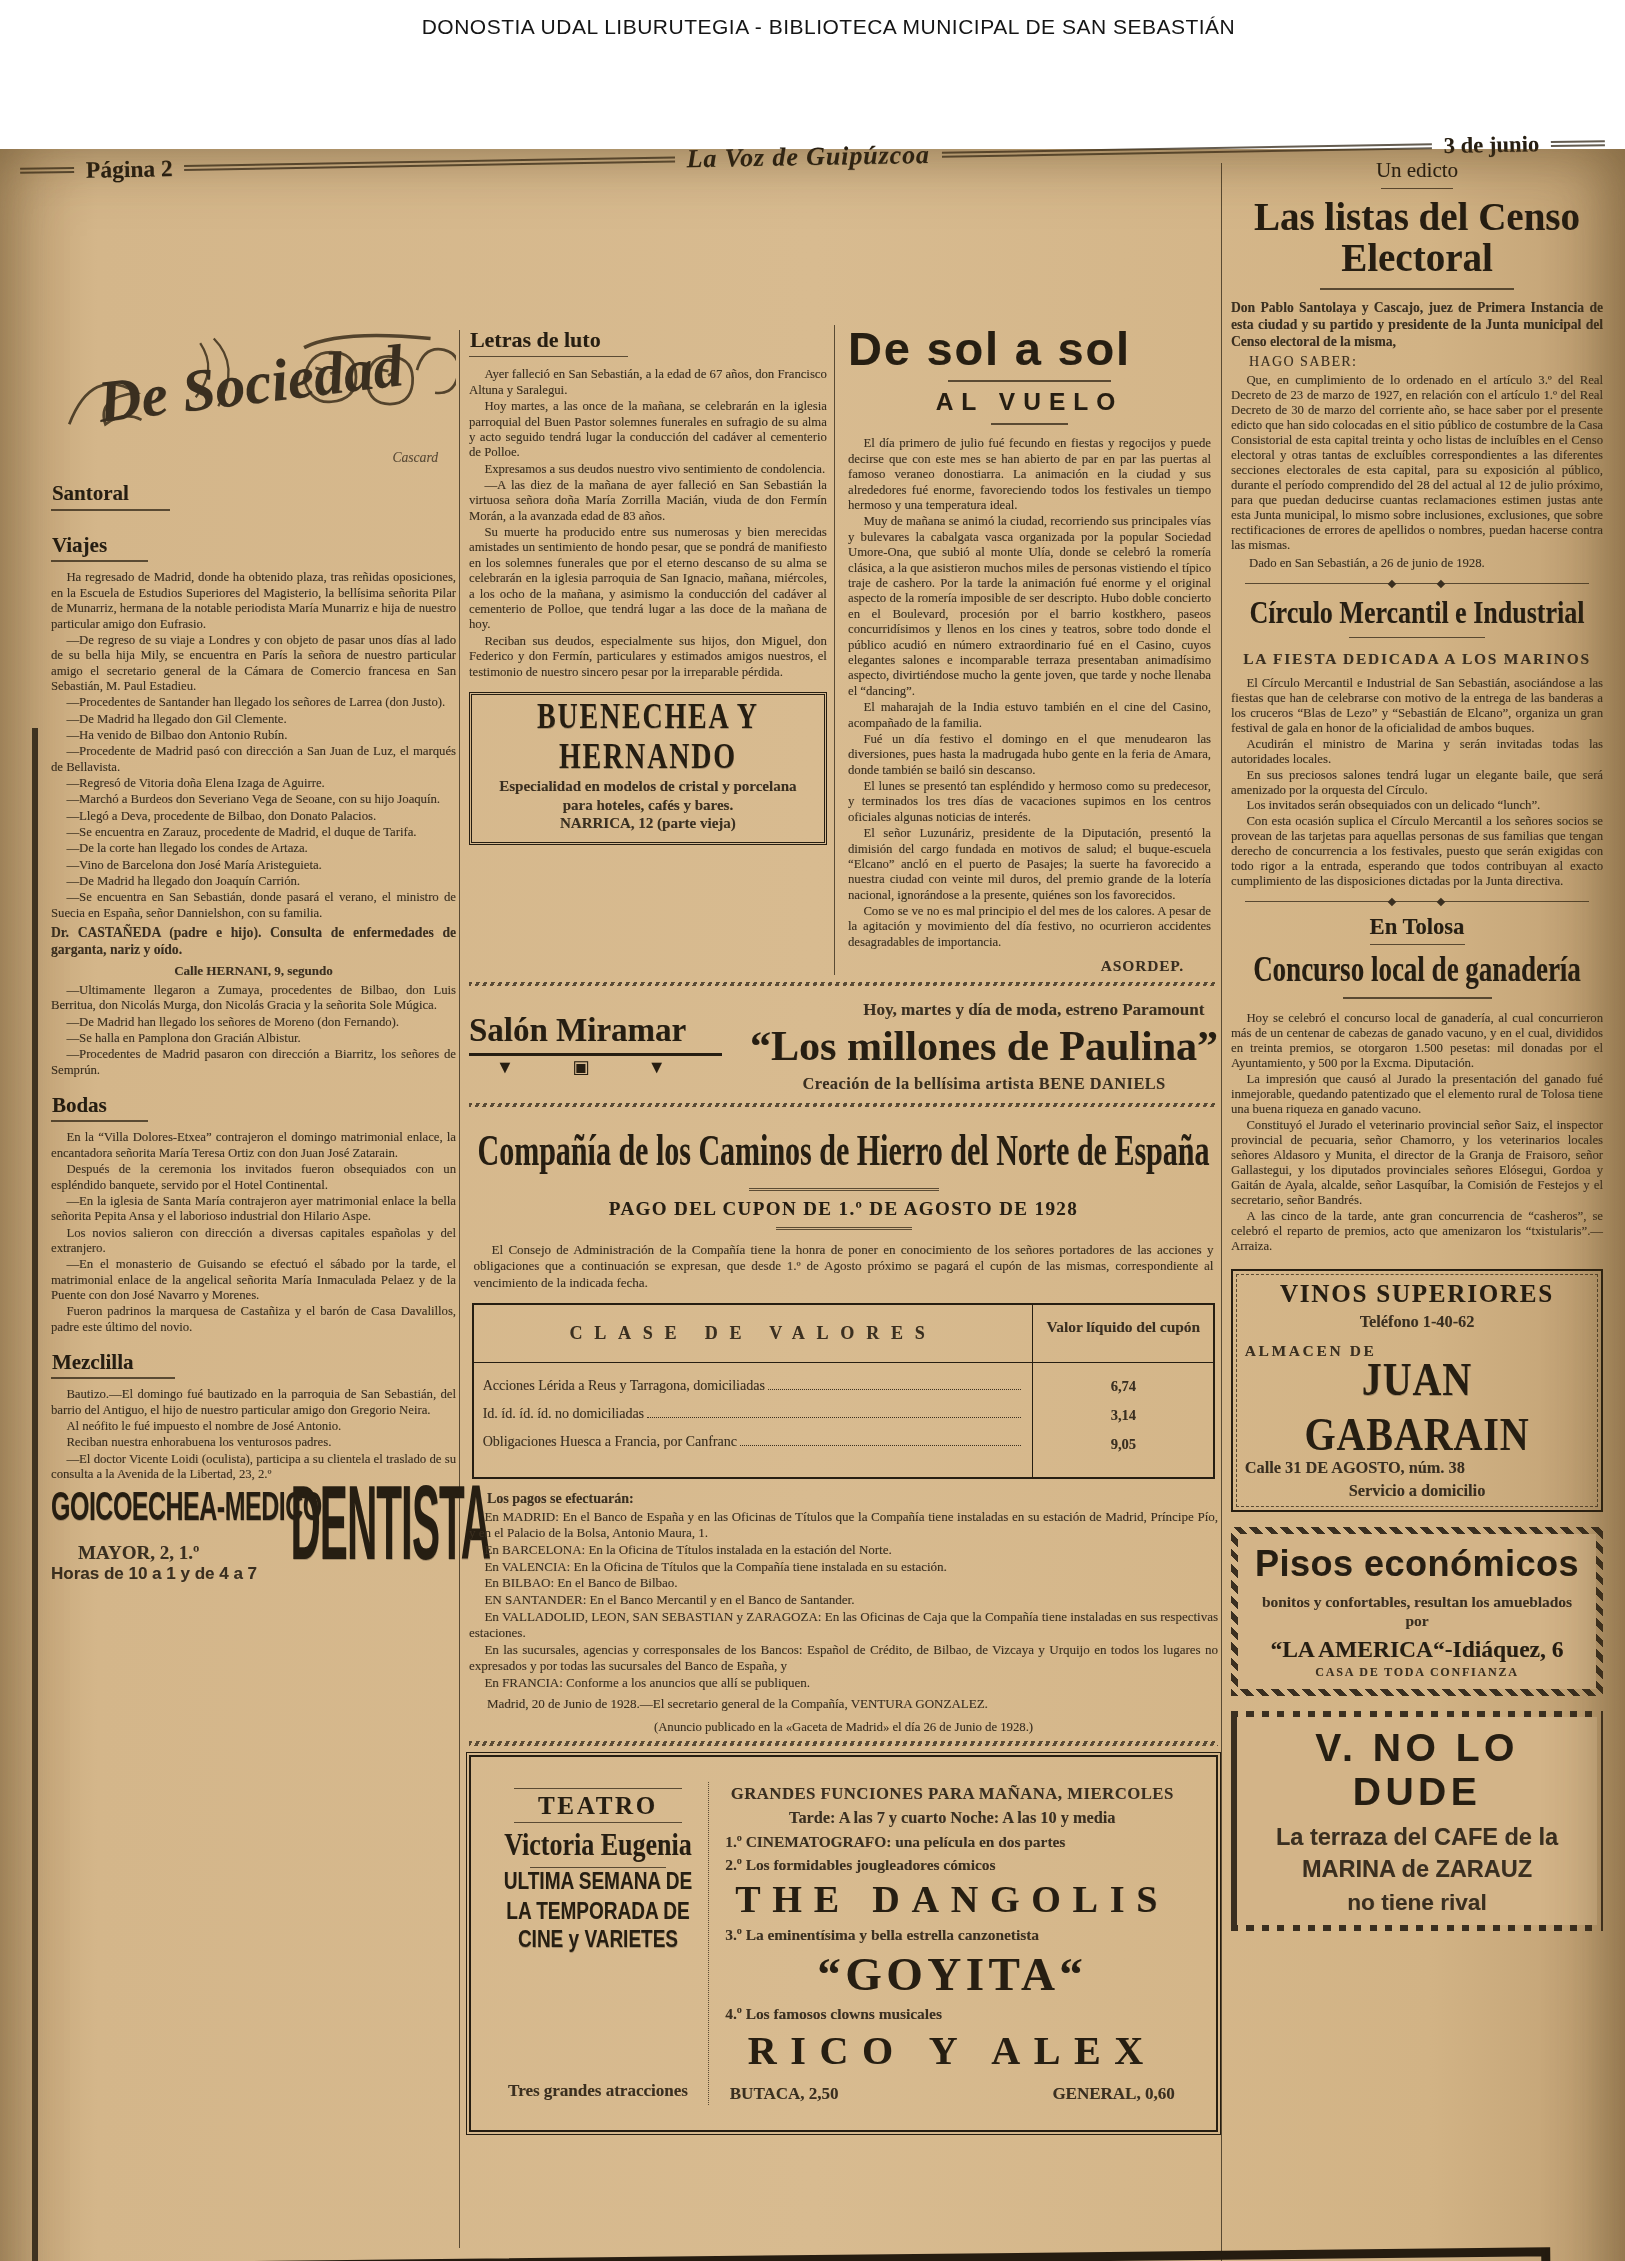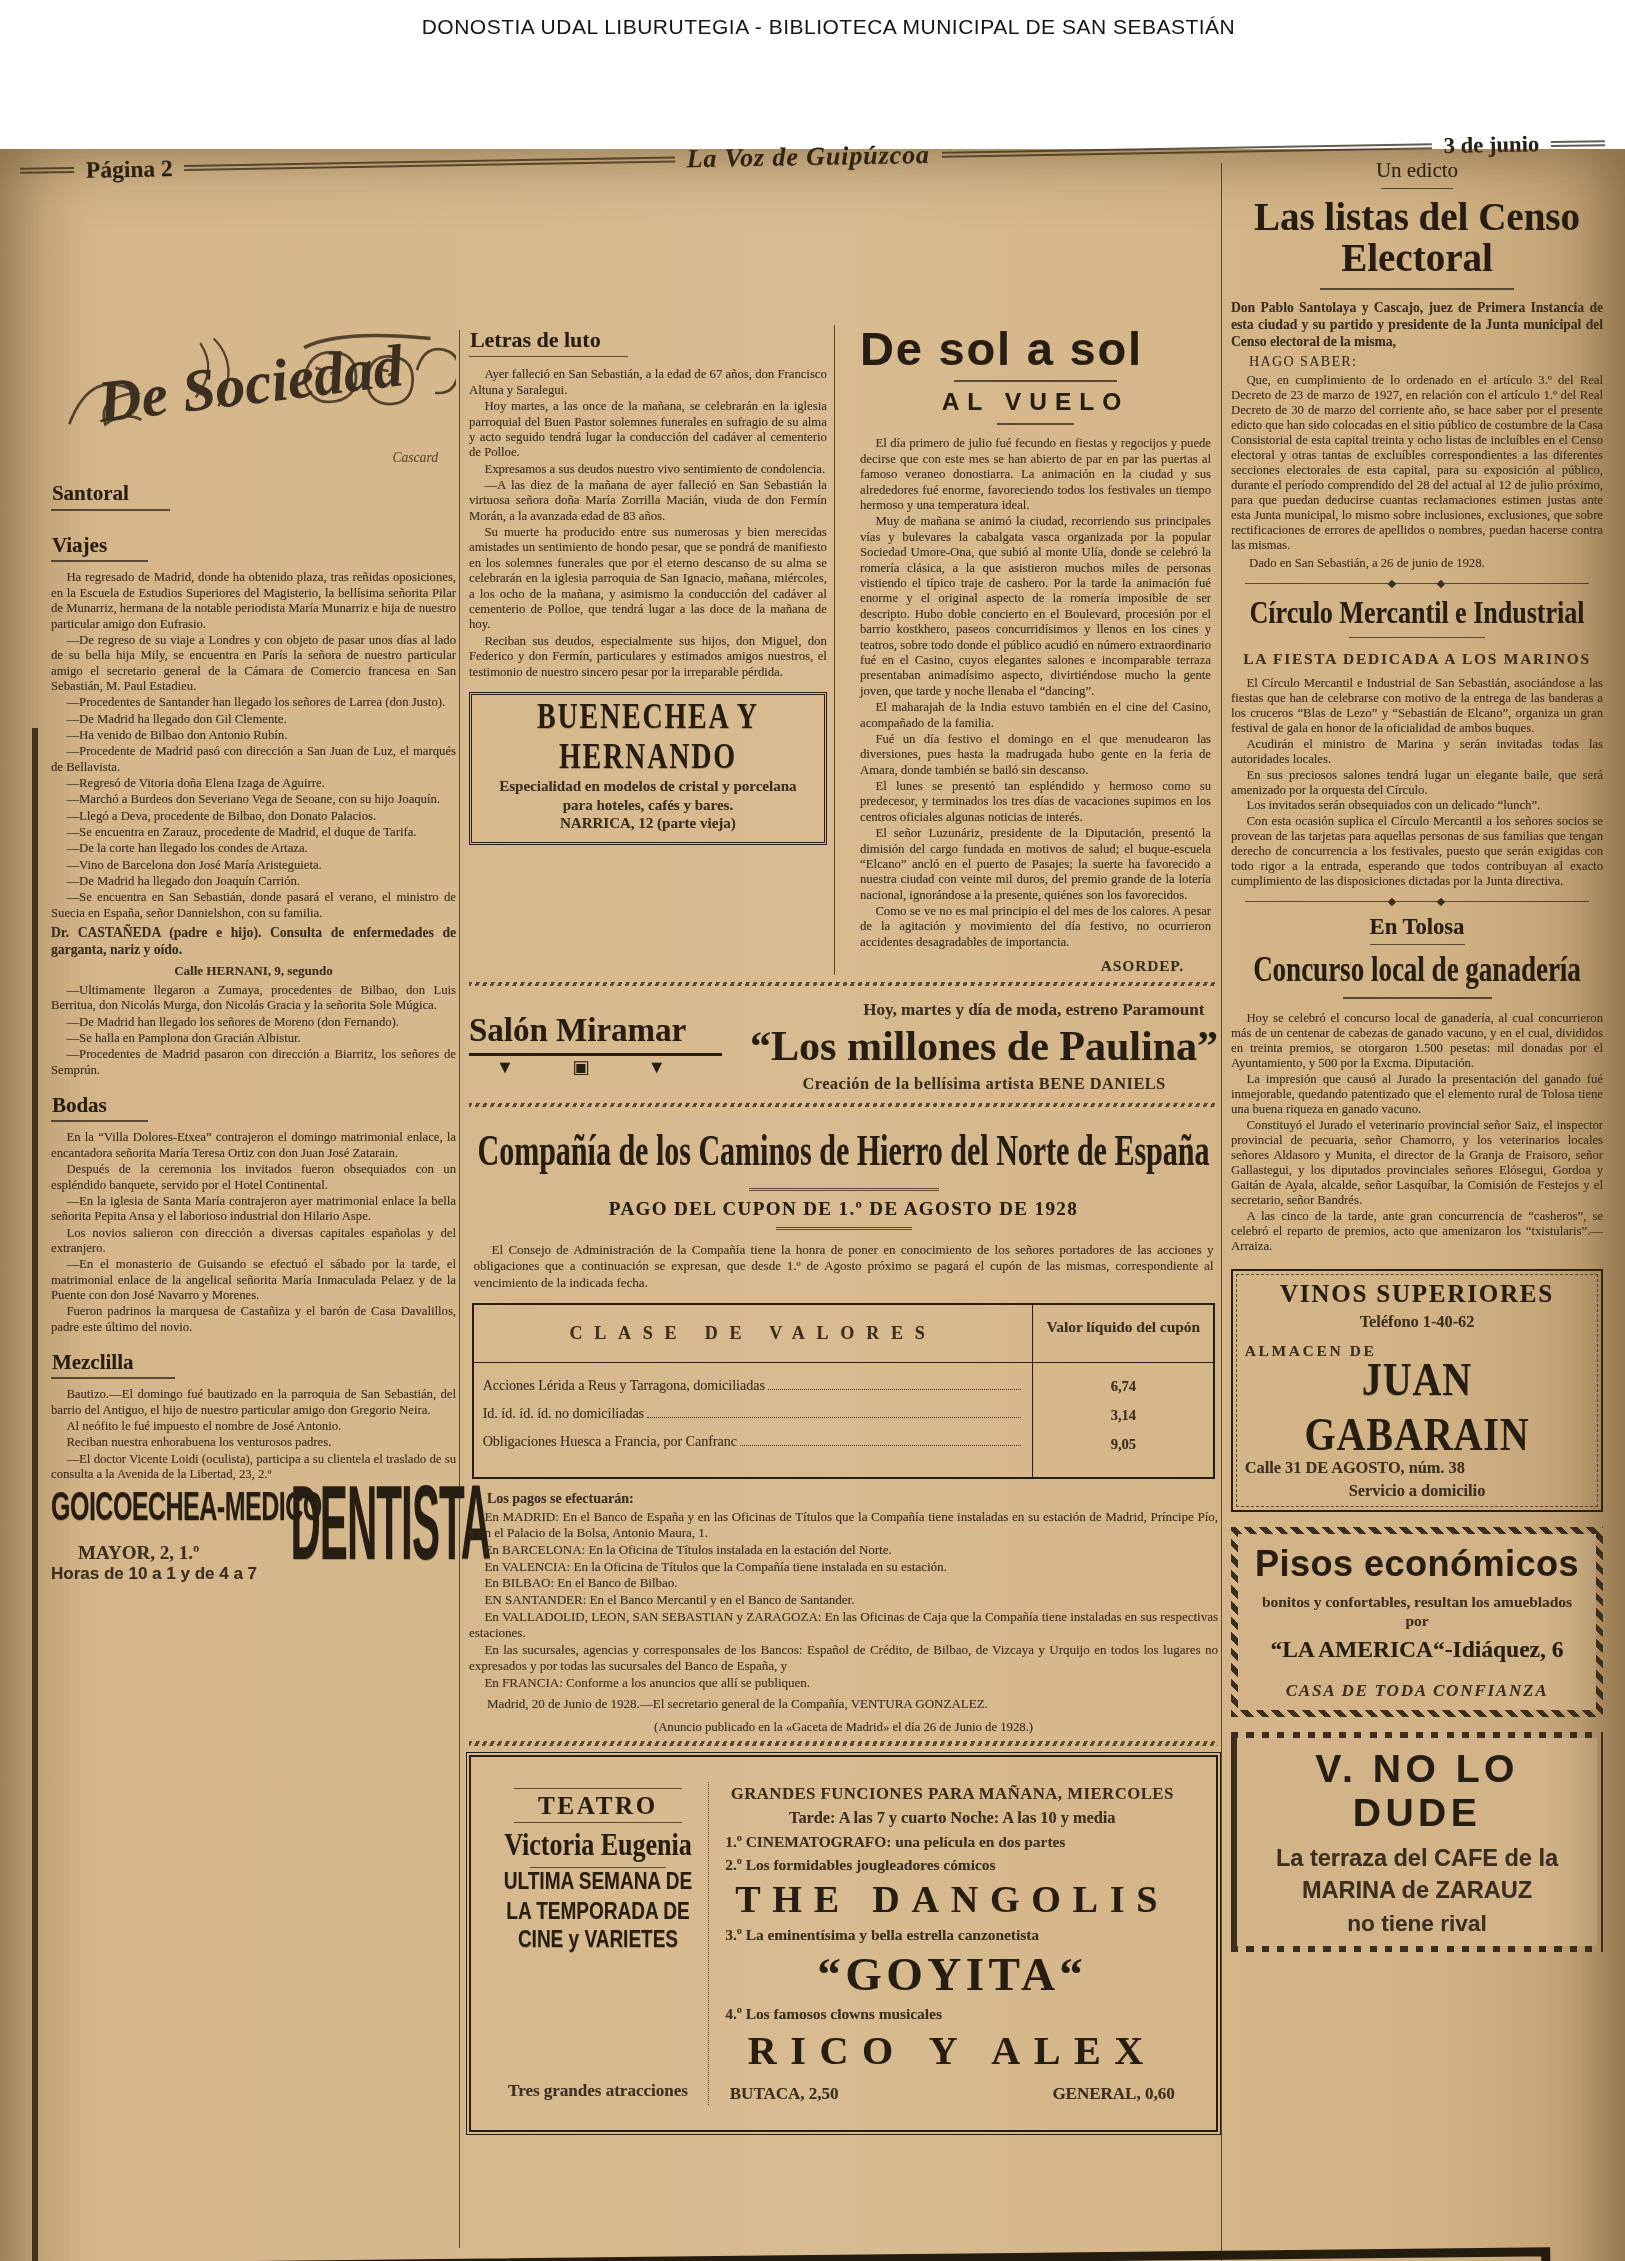--- a/index.html
+++ b/index.html
@@ -66,21 +66,21 @@
     transform:scaleY(1.6);transform-origin:bottom left;white-space:nowrap;color:var(--ink2);}
   .denti-l3{font-weight:bold;font-size:19px;margin:11.8px 0 0 27px;}
   .denti-l4{font-weight:bold;font-size:17px;font-family:"Liberation Sans",sans-serif;}
   .denti-right{font-family:"Liberation Sans",sans-serif;font-weight:bold;font-size:42px;letter-spacing:-0.9px;
     transform:scaleY(2.5);transform-origin:bottom left;color:var(--ink2);}
 
   
   .mid{position:absolute;left:469px;top:176px;width:749px;}
   .midrow{display:flex;}
   .colA{width:365px;padding-right:7.2px;}
-  .colB{width:377px;border-left:1.4px solid var(--rule);padding-left:25px;}
+  .colB{width:377px;border-left:1.4px solid var(--rule);padding-left:13px;}
 
   .luto-head{font-size:22px;font-weight:bold;color:var(--ink2);display:inline-block;border-bottom:1.8px solid var(--rule);padding:0 27px 3.6px 0.9px;margin:1.8px 0 10px;}
 
   .buene{border:3.2px double var(--ink2);padding:10px 11px;margin-top:11.8px;}
   .buene-title{font-size:28px;font-weight:bold;text-align:center;letter-spacing:1.8px;color:var(--ink2);
     transform:scaleY(1.25);transform-origin:center;}
   .buene-l1{font-weight:bold;font-size:15px;text-align:center;margin-top:8.1px;line-height:19px;}
   .buene-l2{font-weight:bold;font-size:15px;text-align:center;}
 
   .desol-title{font-family:"Liberation Sans",sans-serif;font-weight:bold;font-size:47px;letter-spacing:1.8px;
@@ -173,21 +173,21 @@
   .vinos-name{font-size:40px;font-weight:bold;letter-spacing:0.9px;color:var(--ink2);transform:scaleY(1.15);}
   .vinos-l4{font-size:16.3px;font-weight:bold;text-align:left;margin-top:4.5px;}
   .vinos-l5{font-size:16.3px;font-weight:bold;margin-top:2.7px;}
 
   .pisos{border:7.2px solid transparent;
     background:linear-gradient(var(--paper),var(--paper)) padding-box,
     repeating-linear-gradient(45deg,var(--ink) 0 5.4px,transparent 5.4px 11px) border-box;}
   .pisos-title{font-family:"Liberation Sans",sans-serif;font-size:36px;font-weight:bold;color:var(--ink2);letter-spacing:0.5px;}
   .pisos-l1{font-size:15.4px;font-weight:bold;line-height:19px;margin-top:6.3px;}
   .pisos-l2{font-size:23.5px;font-weight:bold;color:var(--ink2);margin-top:6.3px;white-space:nowrap;}
-  .pisos-l3{font-size:17px;font-weight:bold;letter-spacing:1.8px;margin-top:18px;font-style:italic;}
+  .pisos-l3{font-size:12px;font-weight:bold;letter-spacing:1.8px;margin-top:2px;}
 
   .nolo{border:6.3px solid transparent;
     background:linear-gradient(var(--paper),var(--paper)) padding-box,
     repeating-linear-gradient(90deg,var(--ink) 0 7.2px,transparent 7.2px 15.4px) border-box;}
   .nolo-title{font-family:"Liberation Sans",sans-serif;font-size:39px;font-weight:bold;letter-spacing:4.5px;color:var(--ink2);}
   .nolo-l1{font-family:"Liberation Sans",sans-serif;font-size:23.5px;font-weight:bold;line-height:32px;margin-top:7.2px;}
   .nolo-l2{font-family:"Liberation Sans",sans-serif;font-size:22.6px;font-weight:bold;margin-top:4.5px;}
 
   
   .belle{position:absolute;left:86px;top:2106px;width:1465px;height:152px;border:9px solid #251c10;

